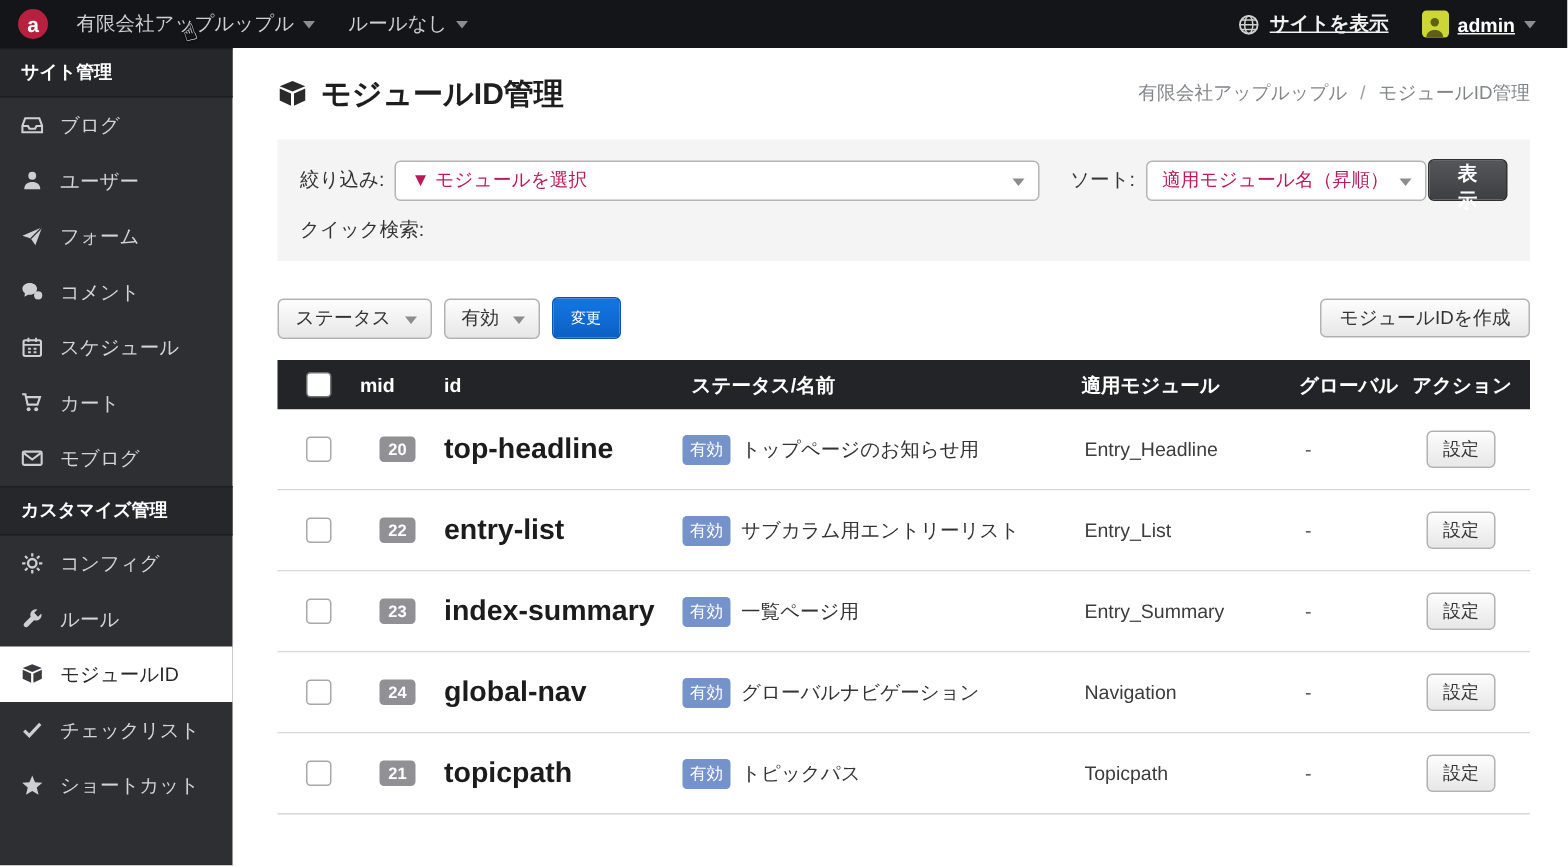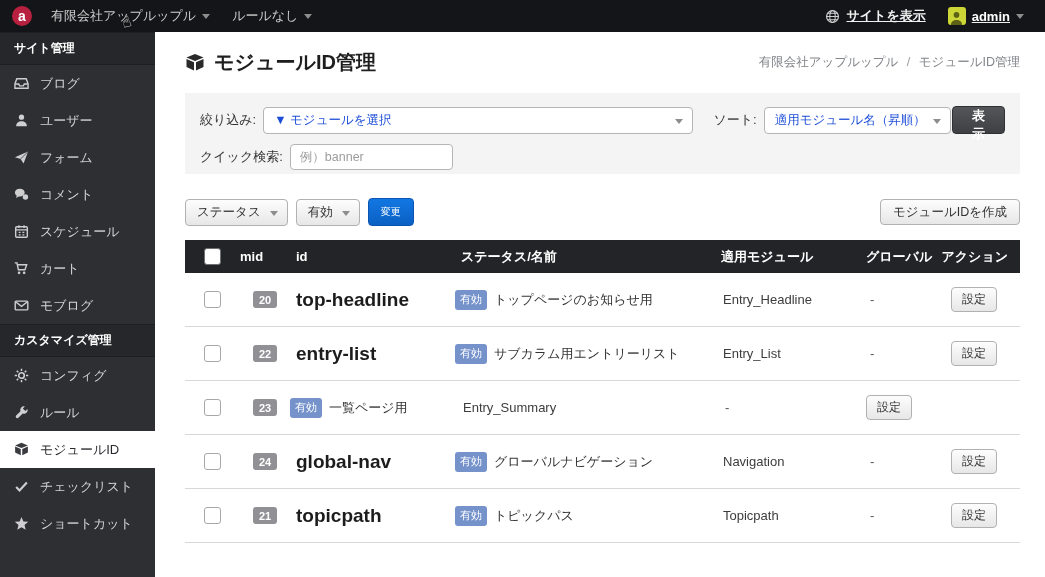--- a/index.html
+++ b/index.html
@@ -68,21 +68,21 @@
 
   .filter-panel {
     margin:0 25px 0 30px; background:#f4f4f4; padding:13px 15px; height:81px;
   }
   .f-row { display:flex; align-items:center; }
   .f-row + .f-row { margin-top:10px; }
   .f-label { font-size:13px; color:#333; margin-right:7px; white-space:nowrap; }
   .select {
     position:relative; background:#fff; border:1px solid #b5b5b5; border-radius:4px;
     height:27px; display:flex; align-items:center; padding:0 24px 0 10px;
-    font-size:12.5px; color:#1d4ed8; cursor:pointer; white-space:nowrap;
+    font-size:12.5px; color:#be185d; cursor:pointer; white-space:nowrap;
   }
   .select .caret { position:absolute; right:9px; top:11px; }
   .sel-module { width:443px; }
   .sort-label { margin-left:20px; }
   .sel-sort { width:188px; }
   .btn-dark {
     margin-left:1px; height:28px; padding:0 13px; border:1px solid #2f3033; border-radius:4px;
     background:linear-gradient(#55565a,#3e3f43); color:#fff; font-size:13px; font-weight:bold; cursor:pointer;
   }
   .input-search {
@@ -353,21 +353,20 @@
       </div>
       <span class="f-label sort-label">ソート:</span>
       <div class="select sel-sort">
         <span>適用モジュール名（昇順）</span>
         <span class="caret"></span>
       </div>
       <button class="btn-dark">表示</button>
     </div>
     <div class="f-row">
       <span class="f-label">クイック検索:</span>
-      <input class="input-search" type="text" placeholder="例）banner" style="">
     </div>
   </div>
 
   <div class="action-row">
     <div class="btn-select">
       <span>ステータス</span>
       <span class="caret"></span>
     </div>
     <div class="btn-select">
       <span>有効</span>
@@ -422,20 +421,21 @@
       <div class="cell-action">
           <button class="btn-light btn-setting">設定</button>
         </div>
     </div>
 
     <div class="tr trow">
       <div class="cell-check">
           <span class="cbx"></span>
         </div>
       <div class="cell-mid"><span class="mid-badge">23</span></div>
+      <div class="cell-id">index-summary</div>
       <div class="cell-status">
         <span class="status-badge">有効</span>
         <span class="cell-name">一覧ページ用</span>
       </div>
       <div class="cell-module">Entry_Summary</div>
       <div class="cell-global">-</div>
       <div class="cell-action">
           <button class="btn-light btn-setting">設定</button>
         </div>
     </div>

